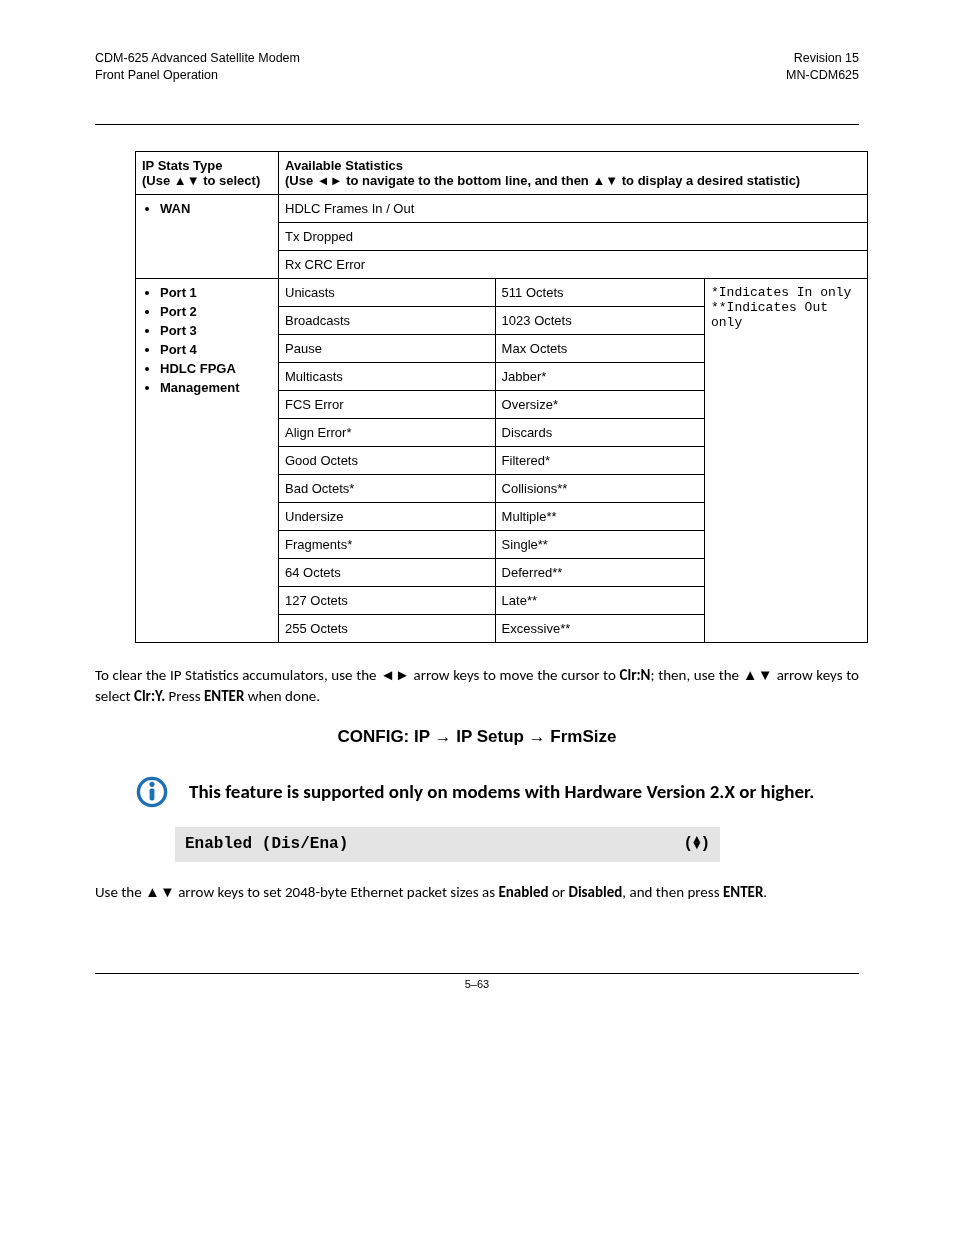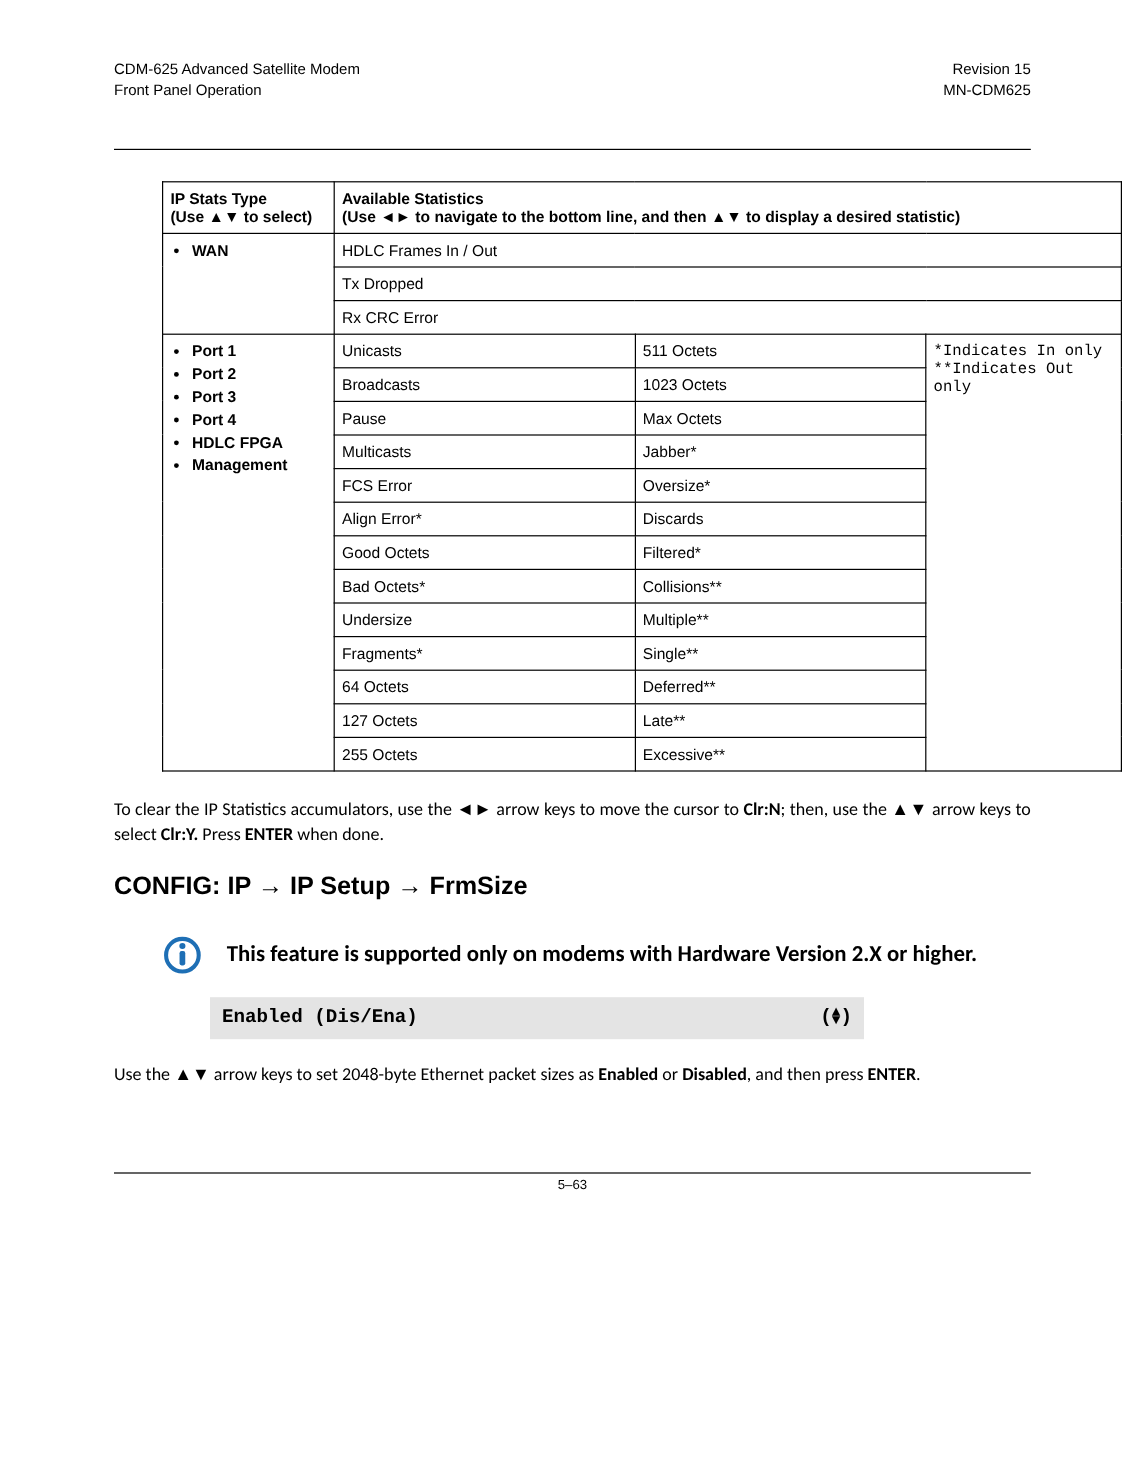--- a/index.html
+++ b/index.html
@@ -18,21 +18,21 @@
     font-size: 12.5px;
     line-height: 1.35;
     margin-bottom: 40px;
   }
   .hr {
     border-top: 1px solid #000;
     margin-top: 6px;
   }
   table.stats {
     border-collapse: collapse;
-    width: 800px;
+    width: 733px;
     margin-left: 40px;
     margin-bottom: 22px;
   }
   table.stats th, table.stats td {
     border: 1px solid #000;
     padding: 6px 6px;
     font-size: 13px;
     text-align: left;
     vertical-align: top;
   }
@@ -55,22 +55,23 @@
   .body-text {
     font-family: Calibri, Arial, sans-serif;
     font-size: 15px;
     line-height: 1.4;
     margin: 6px 0 20px 0;
     text-align: justify;
   }
   .section-heading {
     font-family: Arial, Helvetica, sans-serif;
     font-weight: bold;
-    font-size: 21px;
+    font-size: 17px;
     margin: 18px 0 28px 0;
+    text-align: center;
   }
   .note-row {
     display: flex;
     align-items: center;
     gap: 20px;
     margin: 0 0 18px 40px;
   }
   .icon-info {
     width: 34px;
     height: 34px;

